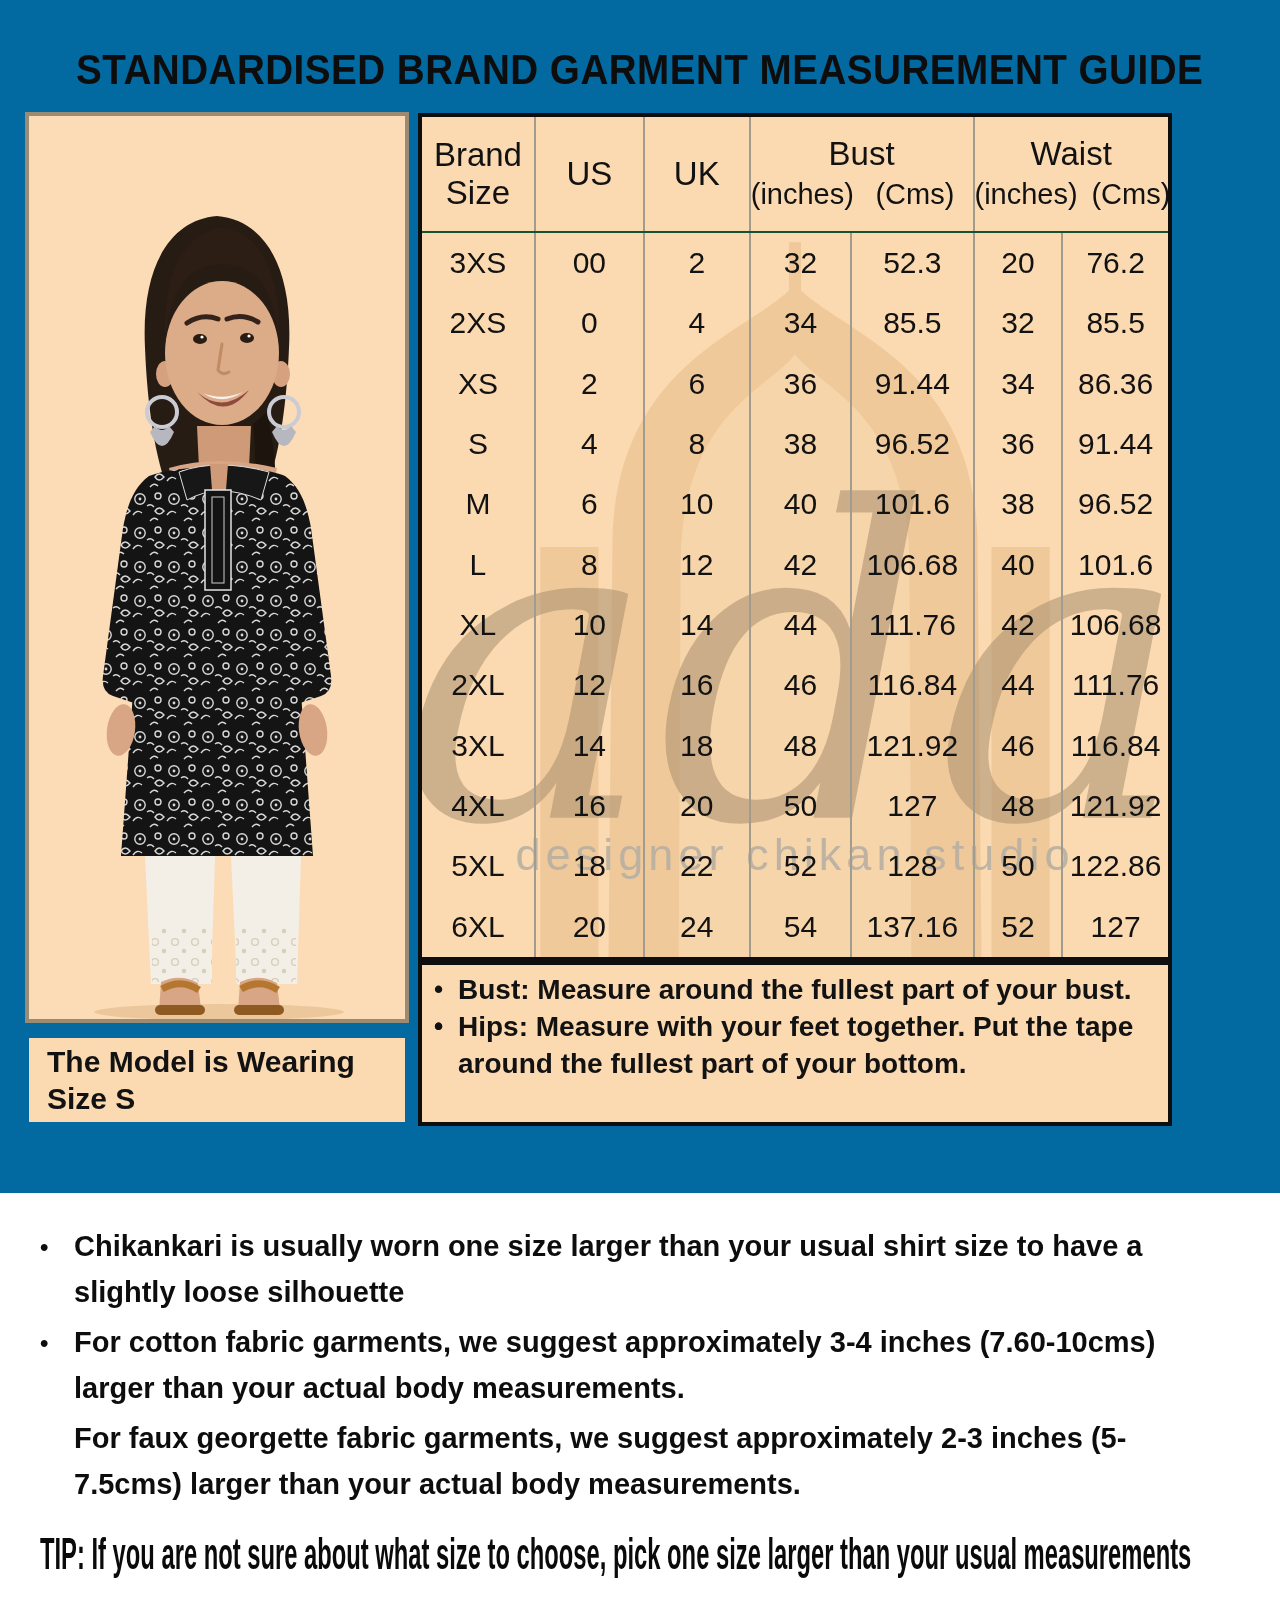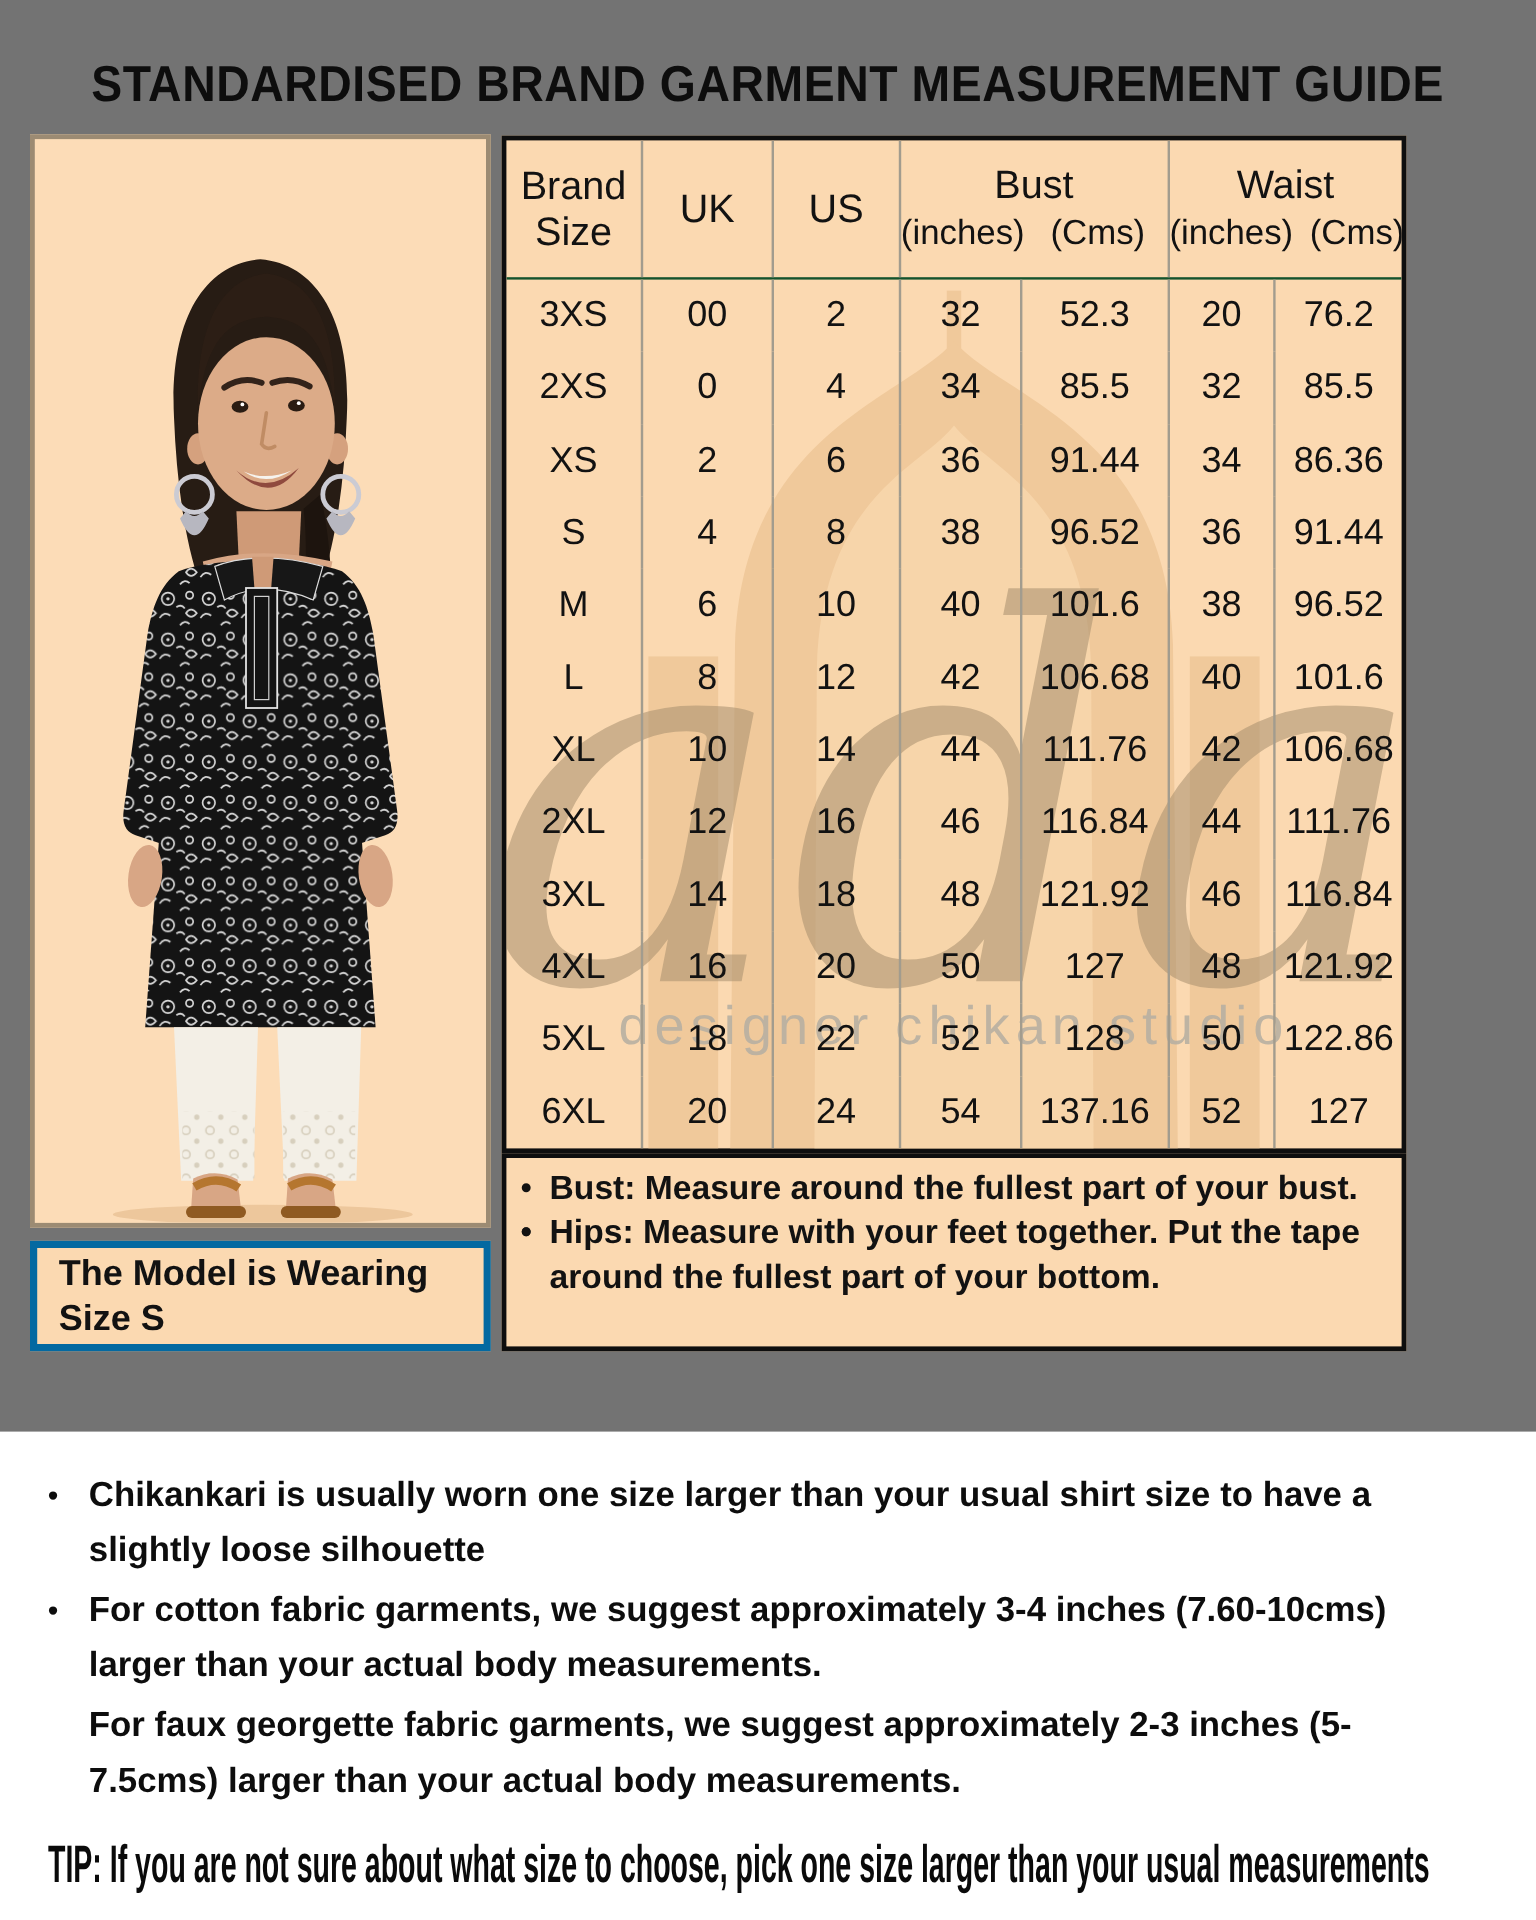--- a/index.html
+++ b/index.html
@@ -1,32 +1,32 @@
 <!DOCTYPE html>
 <html><head>
 <meta charset="utf-8">
 <style>
   html,body{margin:0;padding:0;background:#ffffff;}
   .page{position:relative;width:1280px;height:1600px;background:#ffffff;
         font-family:"Liberation Sans",sans-serif;color:#121212;overflow:hidden;}
-  .peach{position:absolute;left:0;top:0;width:1280px;height:1379px;background:#737373;}
+  .peach{position:absolute;left:0;top:0;width:1280px;height:1379px;background:#0369a1;}
 
   
   .title{position:absolute;left:0;top:46px;width:1280px;margin:0;text-align:center;
          font-size:42px;font-weight:bold;color:#0d0d0d;white-space:nowrap;}
   .cond{display:inline-block;transform:scaleX(0.92);transform-origin:center;letter-spacing:0.5px;}
 
   
   .photo-box{position:absolute;left:25px;top:112px;width:384px;height:911px;
              border:4px solid #9c8b73;box-sizing:border-box;background:#fcdcb7;overflow:hidden;}
   .photo-box svg{display:block;width:100%;height:100%;}
 
   
   .caption-box{position:absolute;left:25px;top:1034px;width:384px;height:92px;
-               border:6px solid #0369a1;box-sizing:border-box;background:#fbd9b1;
+               border:4px solid #0369a1;box-sizing:border-box;background:#fbd9b1;
                display:flex;align-items:center;}
   .caption-box span{display:block;padding:0 14px 0 18px;font-size:30px;font-weight:bold;line-height:37px;}
 
   
   .table-box{position:absolute;left:418px;top:113px;width:754px;height:848px;
              border:4px solid #0e0e0e;box-sizing:border-box;background:#fbd9b1;overflow:hidden;}
   .wm{position:absolute;left:0;top:0;width:100%;height:100%;z-index:0;}
   .thead{position:relative;z-index:1;display:grid;grid-template-columns:15% 14.6% 14.2% 30% 26.2%;
          height:114px;border-bottom:2px solid #14532d;}
   .hc{display:flex;align-items:center;justify-content:center;text-align:center;
@@ -154,24 +154,24 @@
         <rect x="568" y="430" width="58" height="410" fill="#f0c99b"></rect>
         <text x="372" y="700" text-anchor="middle" font-family="DejaVu Serif, serif" font-style="italic" font-size="430" fill="#a8906f" opacity="0.55">ada</text>
         <text x="372" y="752" text-anchor="middle" font-family="Liberation Sans, sans-serif" font-size="45" letter-spacing="5" fill="#b8b0a2" opacity="0.9">designer chikan studio</text>
       </svg>
 
       <div class="thead">
         <div class="hc c-brand">
             <span>Brand Size</span>
           </div>
         <div class="hc">
+            <span>US</span>
+          </div>
+        <div class="hc">
             <span>UK</span>
-          </div>
-        <div class="hc">
-            <span>US</span>
           </div>
         <div class="hc c-group">
           <div class="glabel">Bust</div>
           <div class="gsub">
             <span class="s-in">(inches)</span>
             <span class="s-cm">(Cms)</span>
           </div>
         </div>
         <div class="hc c-group">
           <div class="glabel">Waist</div>

